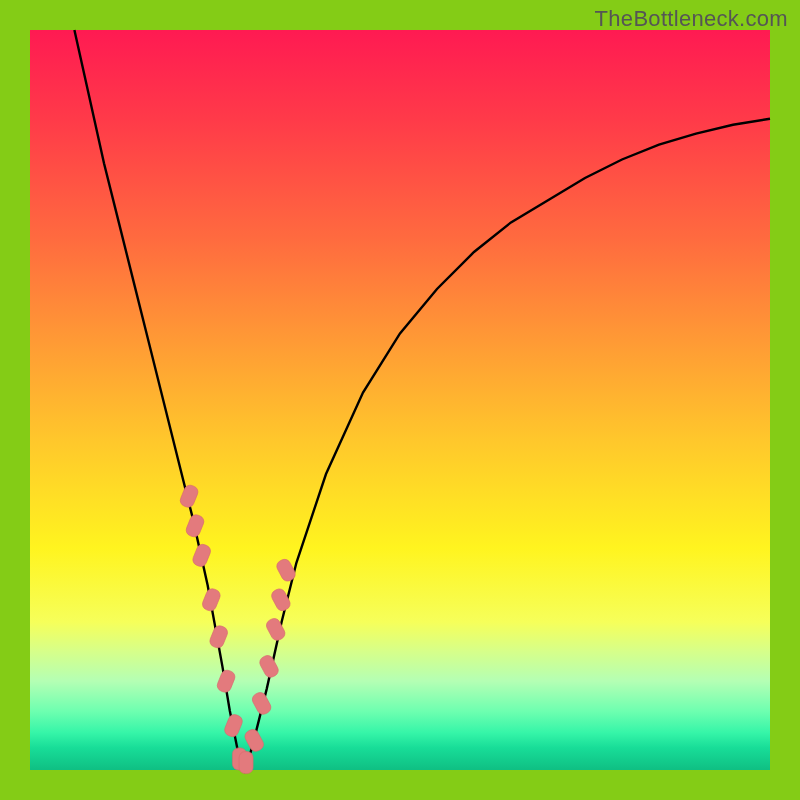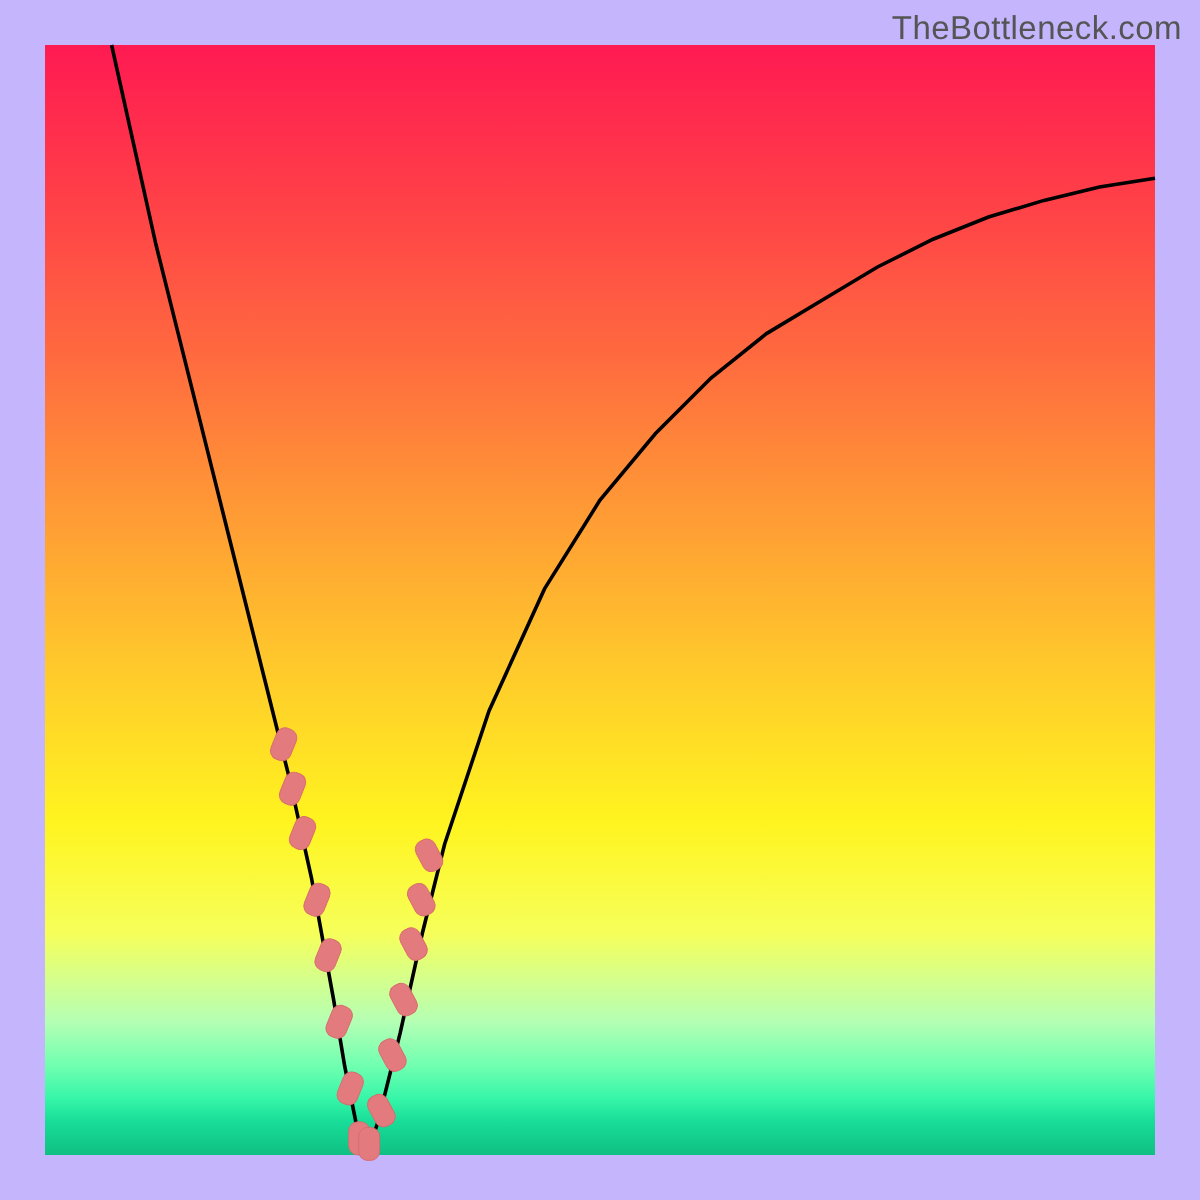--- a/index.html
+++ b/index.html
@@ -8,21 +8,21 @@
     width: 800px;
     height: 800px;
     overflow: hidden;
     background: #000;
     font-family: Arial, Helvetica, sans-serif;
   }
   .frame {
     position: relative;
     width: 800px;
     height: 800px;
-    background: #c4b5fd;
+    background: #84cc16;
   }
   .plot-area {
     position: absolute;
     left: 30px;
     top: 30px;
     width: 740px;
     height: 740px;
     background: linear-gradient(
       to bottom,
       #ff1a52 0%,

